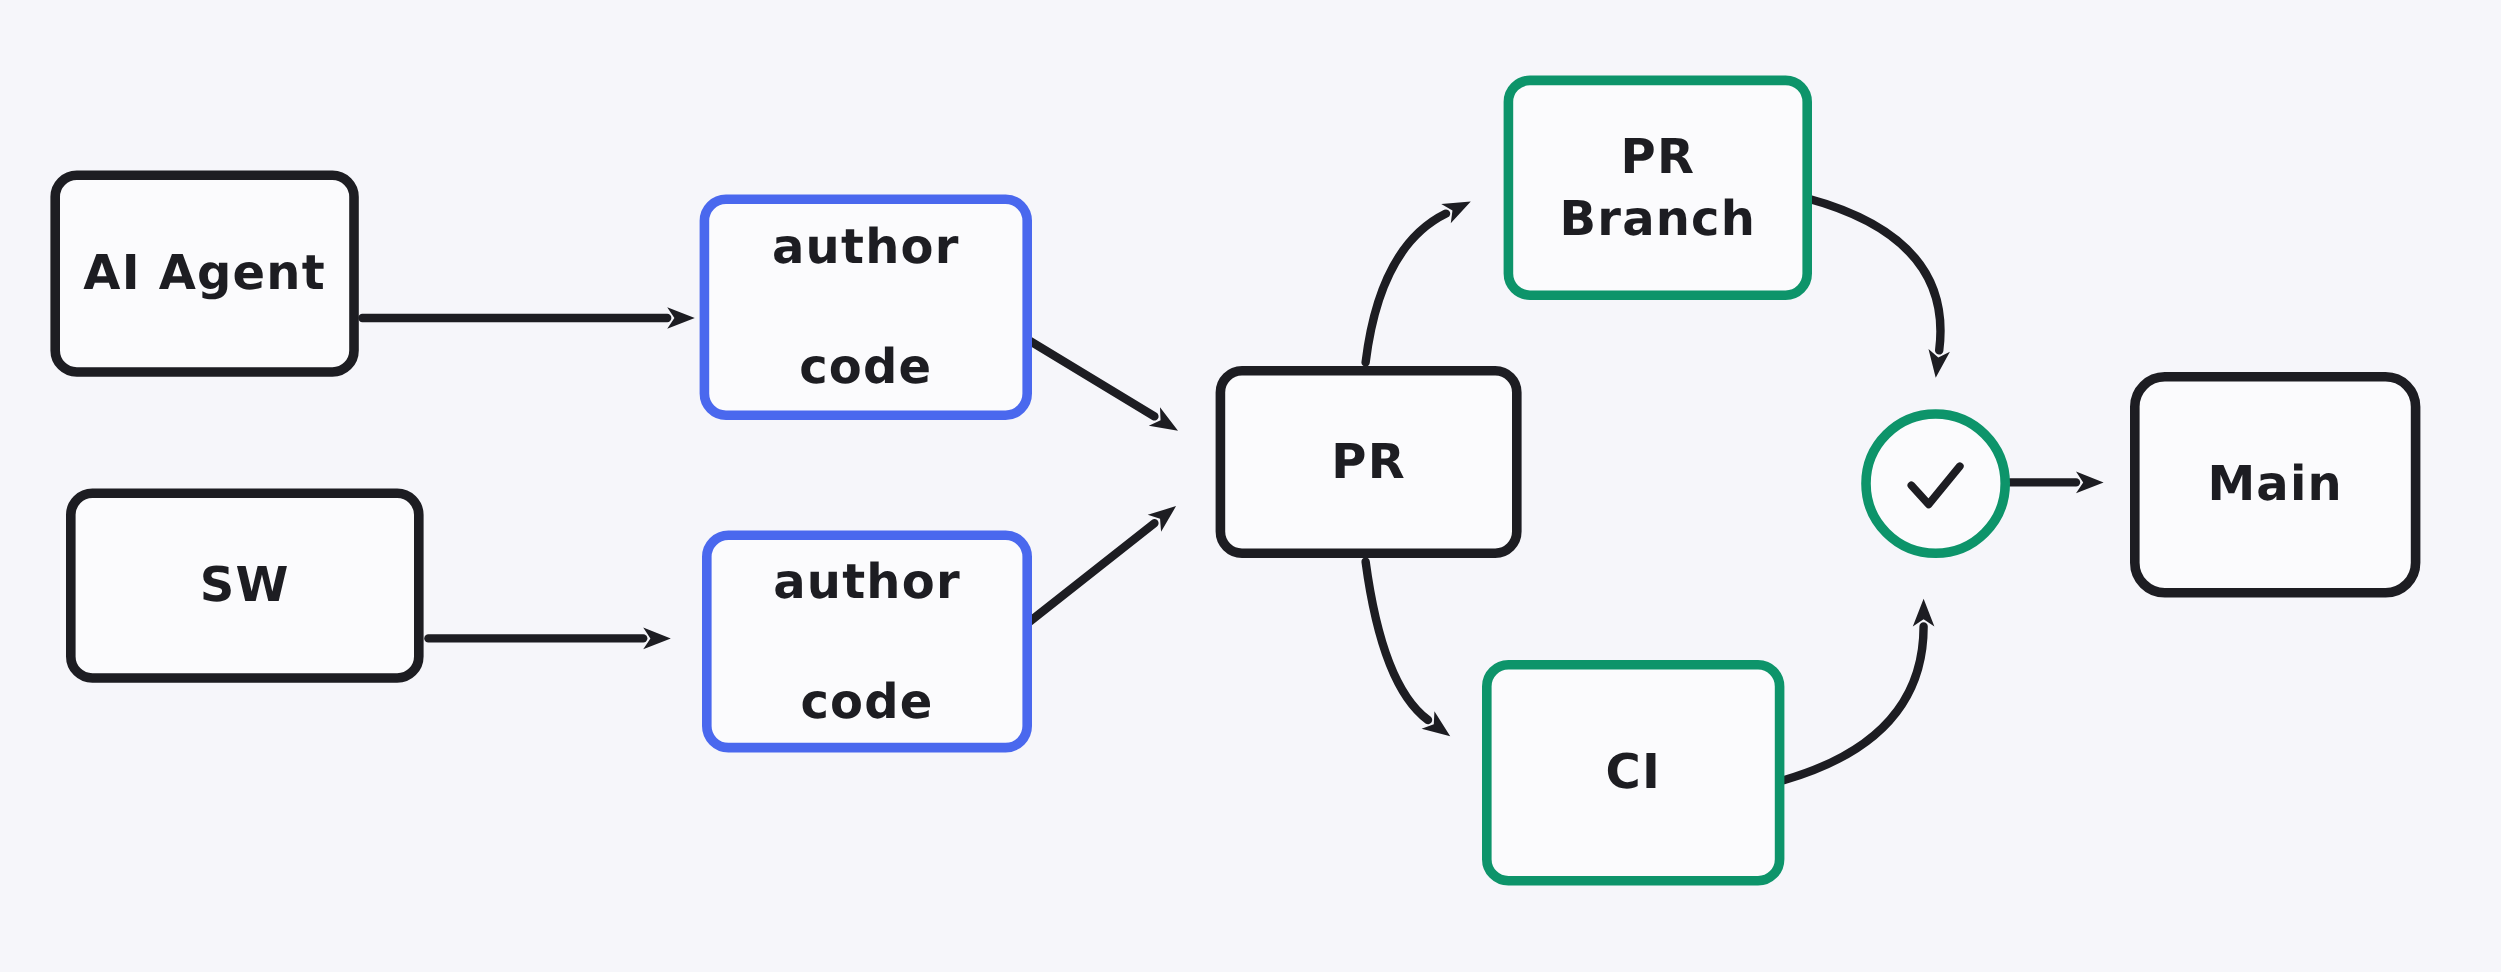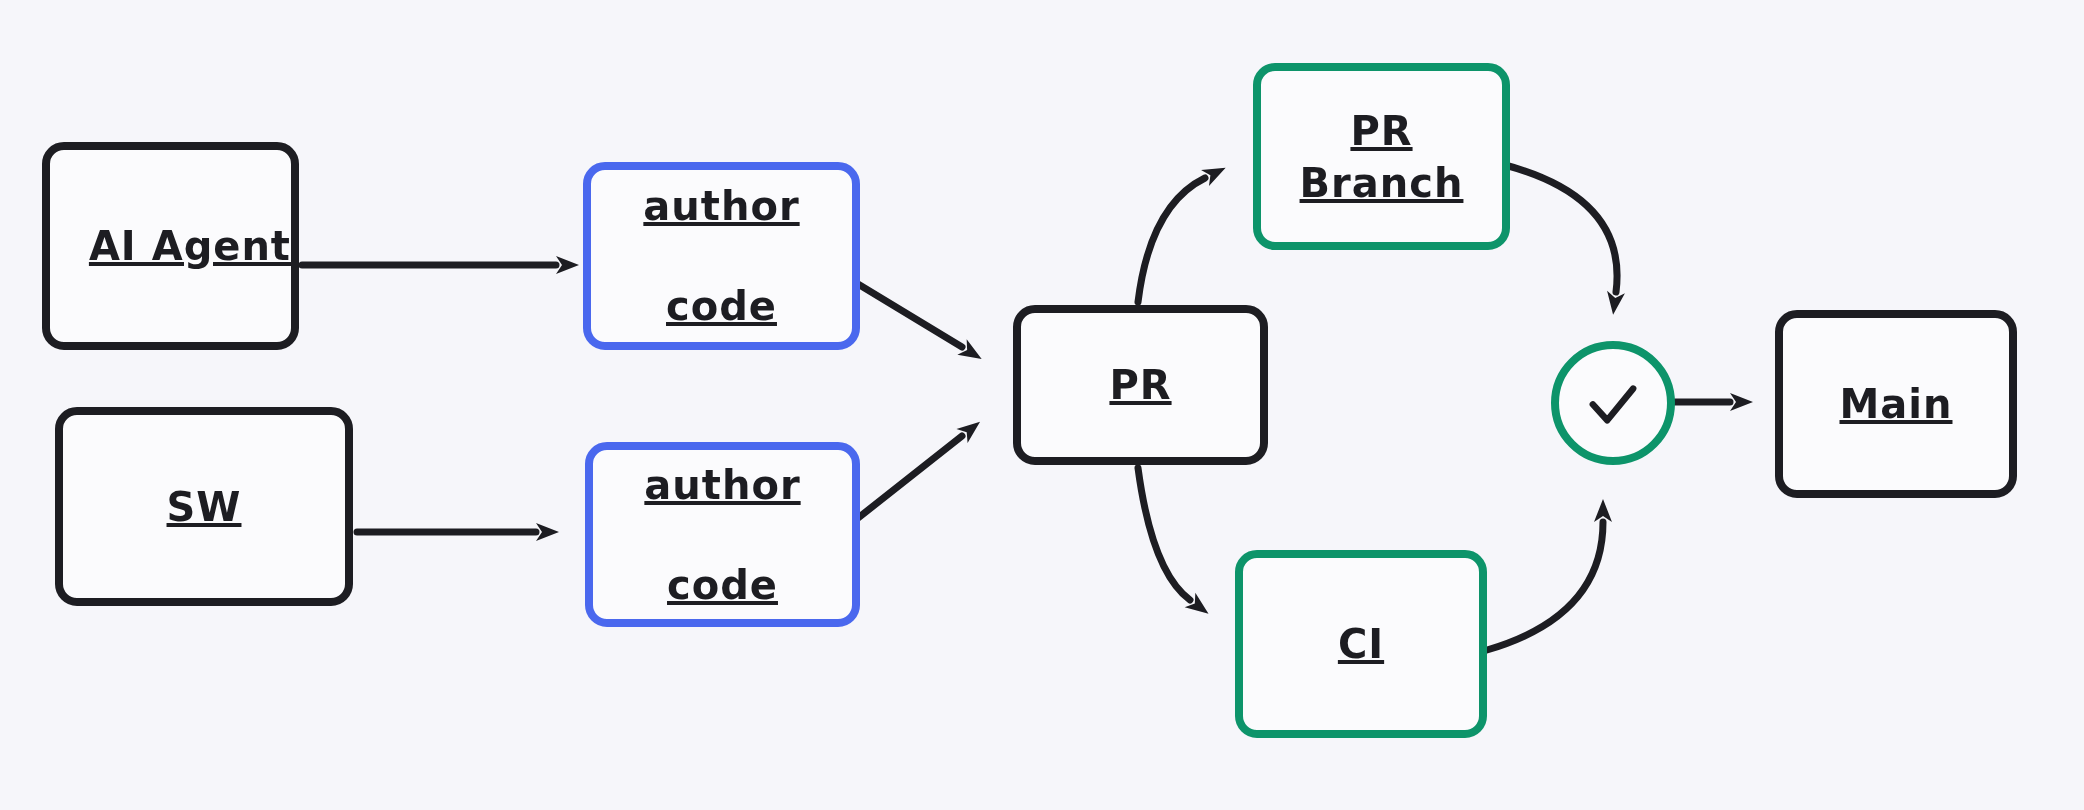--- a/index.html
+++ b/index.html
@@ -10,32 +10,32 @@
   }
   .edge-layer{position:absolute;left:0;top:0;width:2084px;height:810px;}
   .edge{fill:none;stroke:var(--ink);stroke-width:7px;stroke-linecap:round;}
   .arrowhead{fill:var(--ink);}
   .node{
     position:absolute;box-sizing:border-box;
     display:flex;flex-direction:column;align-items:center;justify-content:center;
     border-radius:22px;background:var(--node_fill);
     color:var(--ink);font-weight:700;text-align:center;line-height:1.3;
   }
-  .node span{display:block;font-size:40px;letter-spacing:1px;text-decoration:underline;}
+  .node span{display:block;font-size:40px;letter-spacing:1px;}
   .accent-black{border:8px solid var(--ink);}
   .accent-blue{border:8px solid var(--blue);gap:48px;}
   .accent-green{border:8px solid var(--green);}
-  #node-ai-agent{left:42px;top:142px;width:257px;height:208px;align-items:flex-end;}
-  #node-sw-engineer{left:55px;top:407px;width:298px;height:199px;}
+  #node-ai-agent{left:42px;top:142px;width:257px;height:172px;}
+  #node-sw-engineer{left:55px;top:407px;width:298px;height:162px;}
   #node-author-code-top{left:583px;top:162px;width:277px;height:188px;}
   #node-author-code-bottom{left:585px;top:442px;width:275px;height:185px;}
   #node-pr{left:1013px;top:305px;width:255px;height:160px;}
   #node-pr-review{left:1253px;top:63px;width:257px;height:187px;}
   #node-ci{left:1235px;top:550px;width:252px;height:188px;}
-  #node-main-branch{left:1775px;top:310px;width:242px;height:188px;}
+  #node-main-branch{left:1775px;top:310px;width:242px;height:188px;border-radius:29px;}
   .check-node{
     position:absolute;left:1551px;top:341px;width:124px;height:124px;box-sizing:border-box;
     border:8px solid var(--green);border-radius:50%;background:var(--node_fill);
     display:flex;align-items:center;justify-content:center;
   }
   .check-node svg{width:72px;height:72px;}
   .check-node .check-stroke{fill:none;stroke:var(--ink);stroke-width:9px;stroke-linecap:round;stroke-linejoin:round;}
 </style>
 </head>
 <body>

